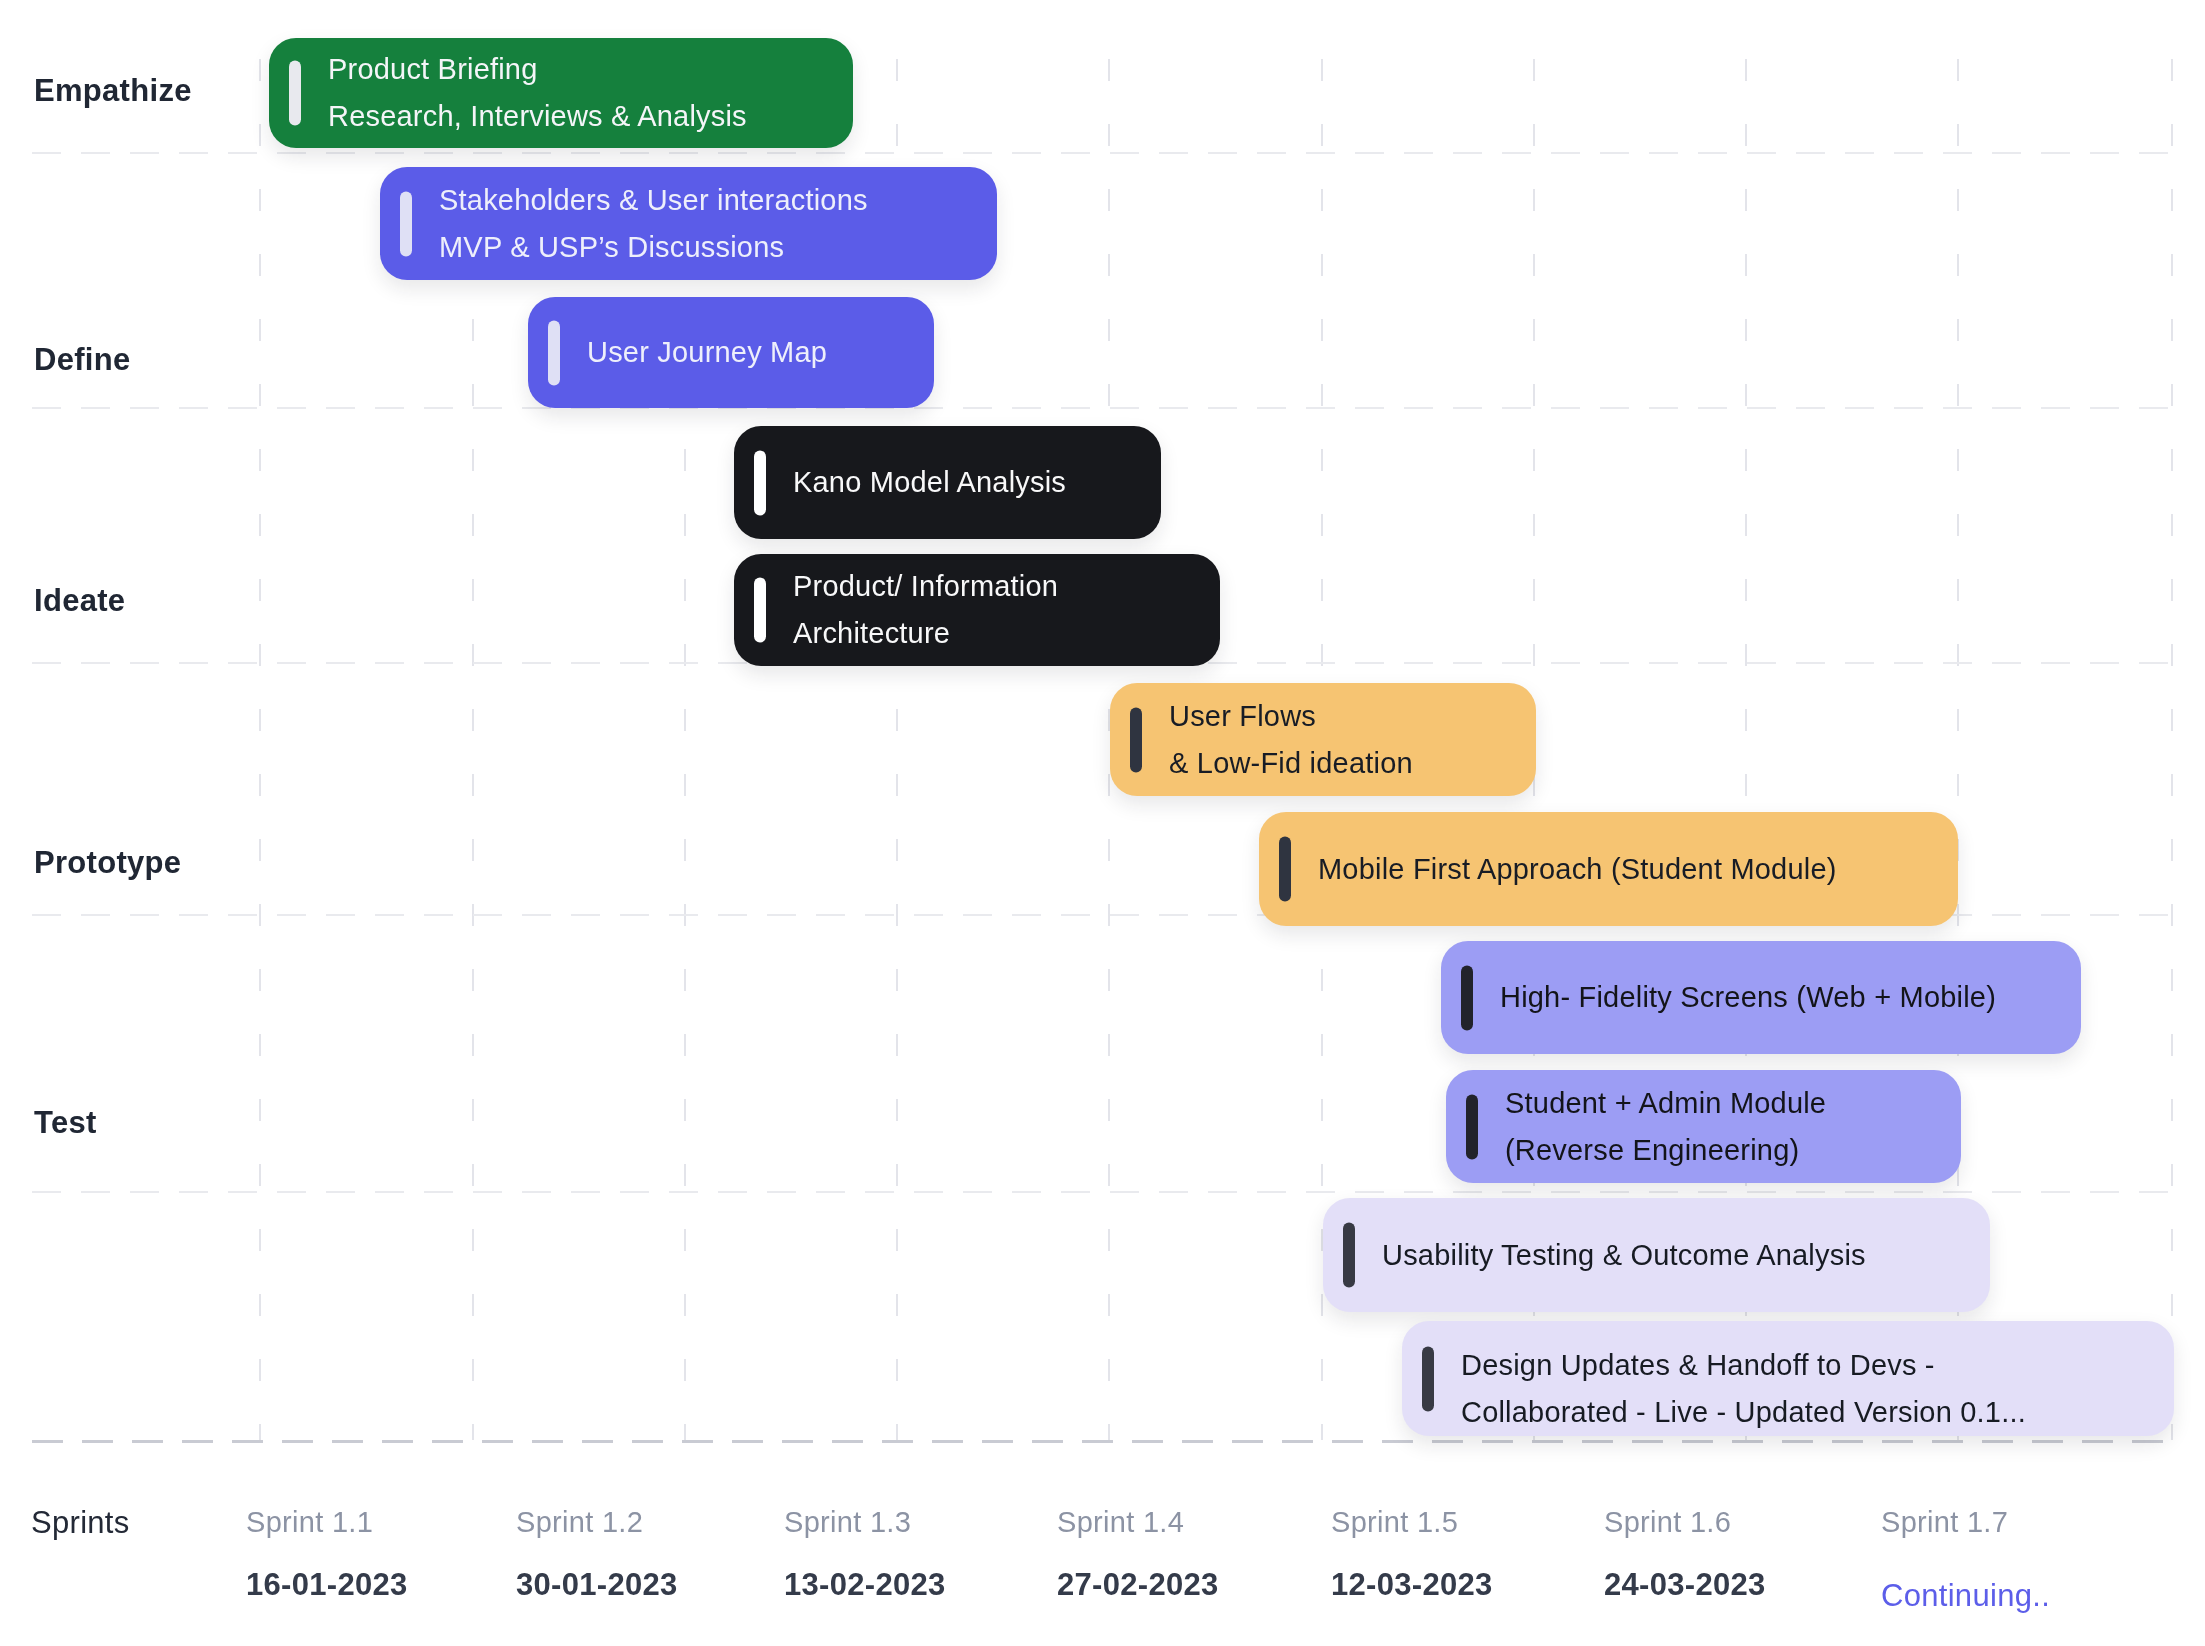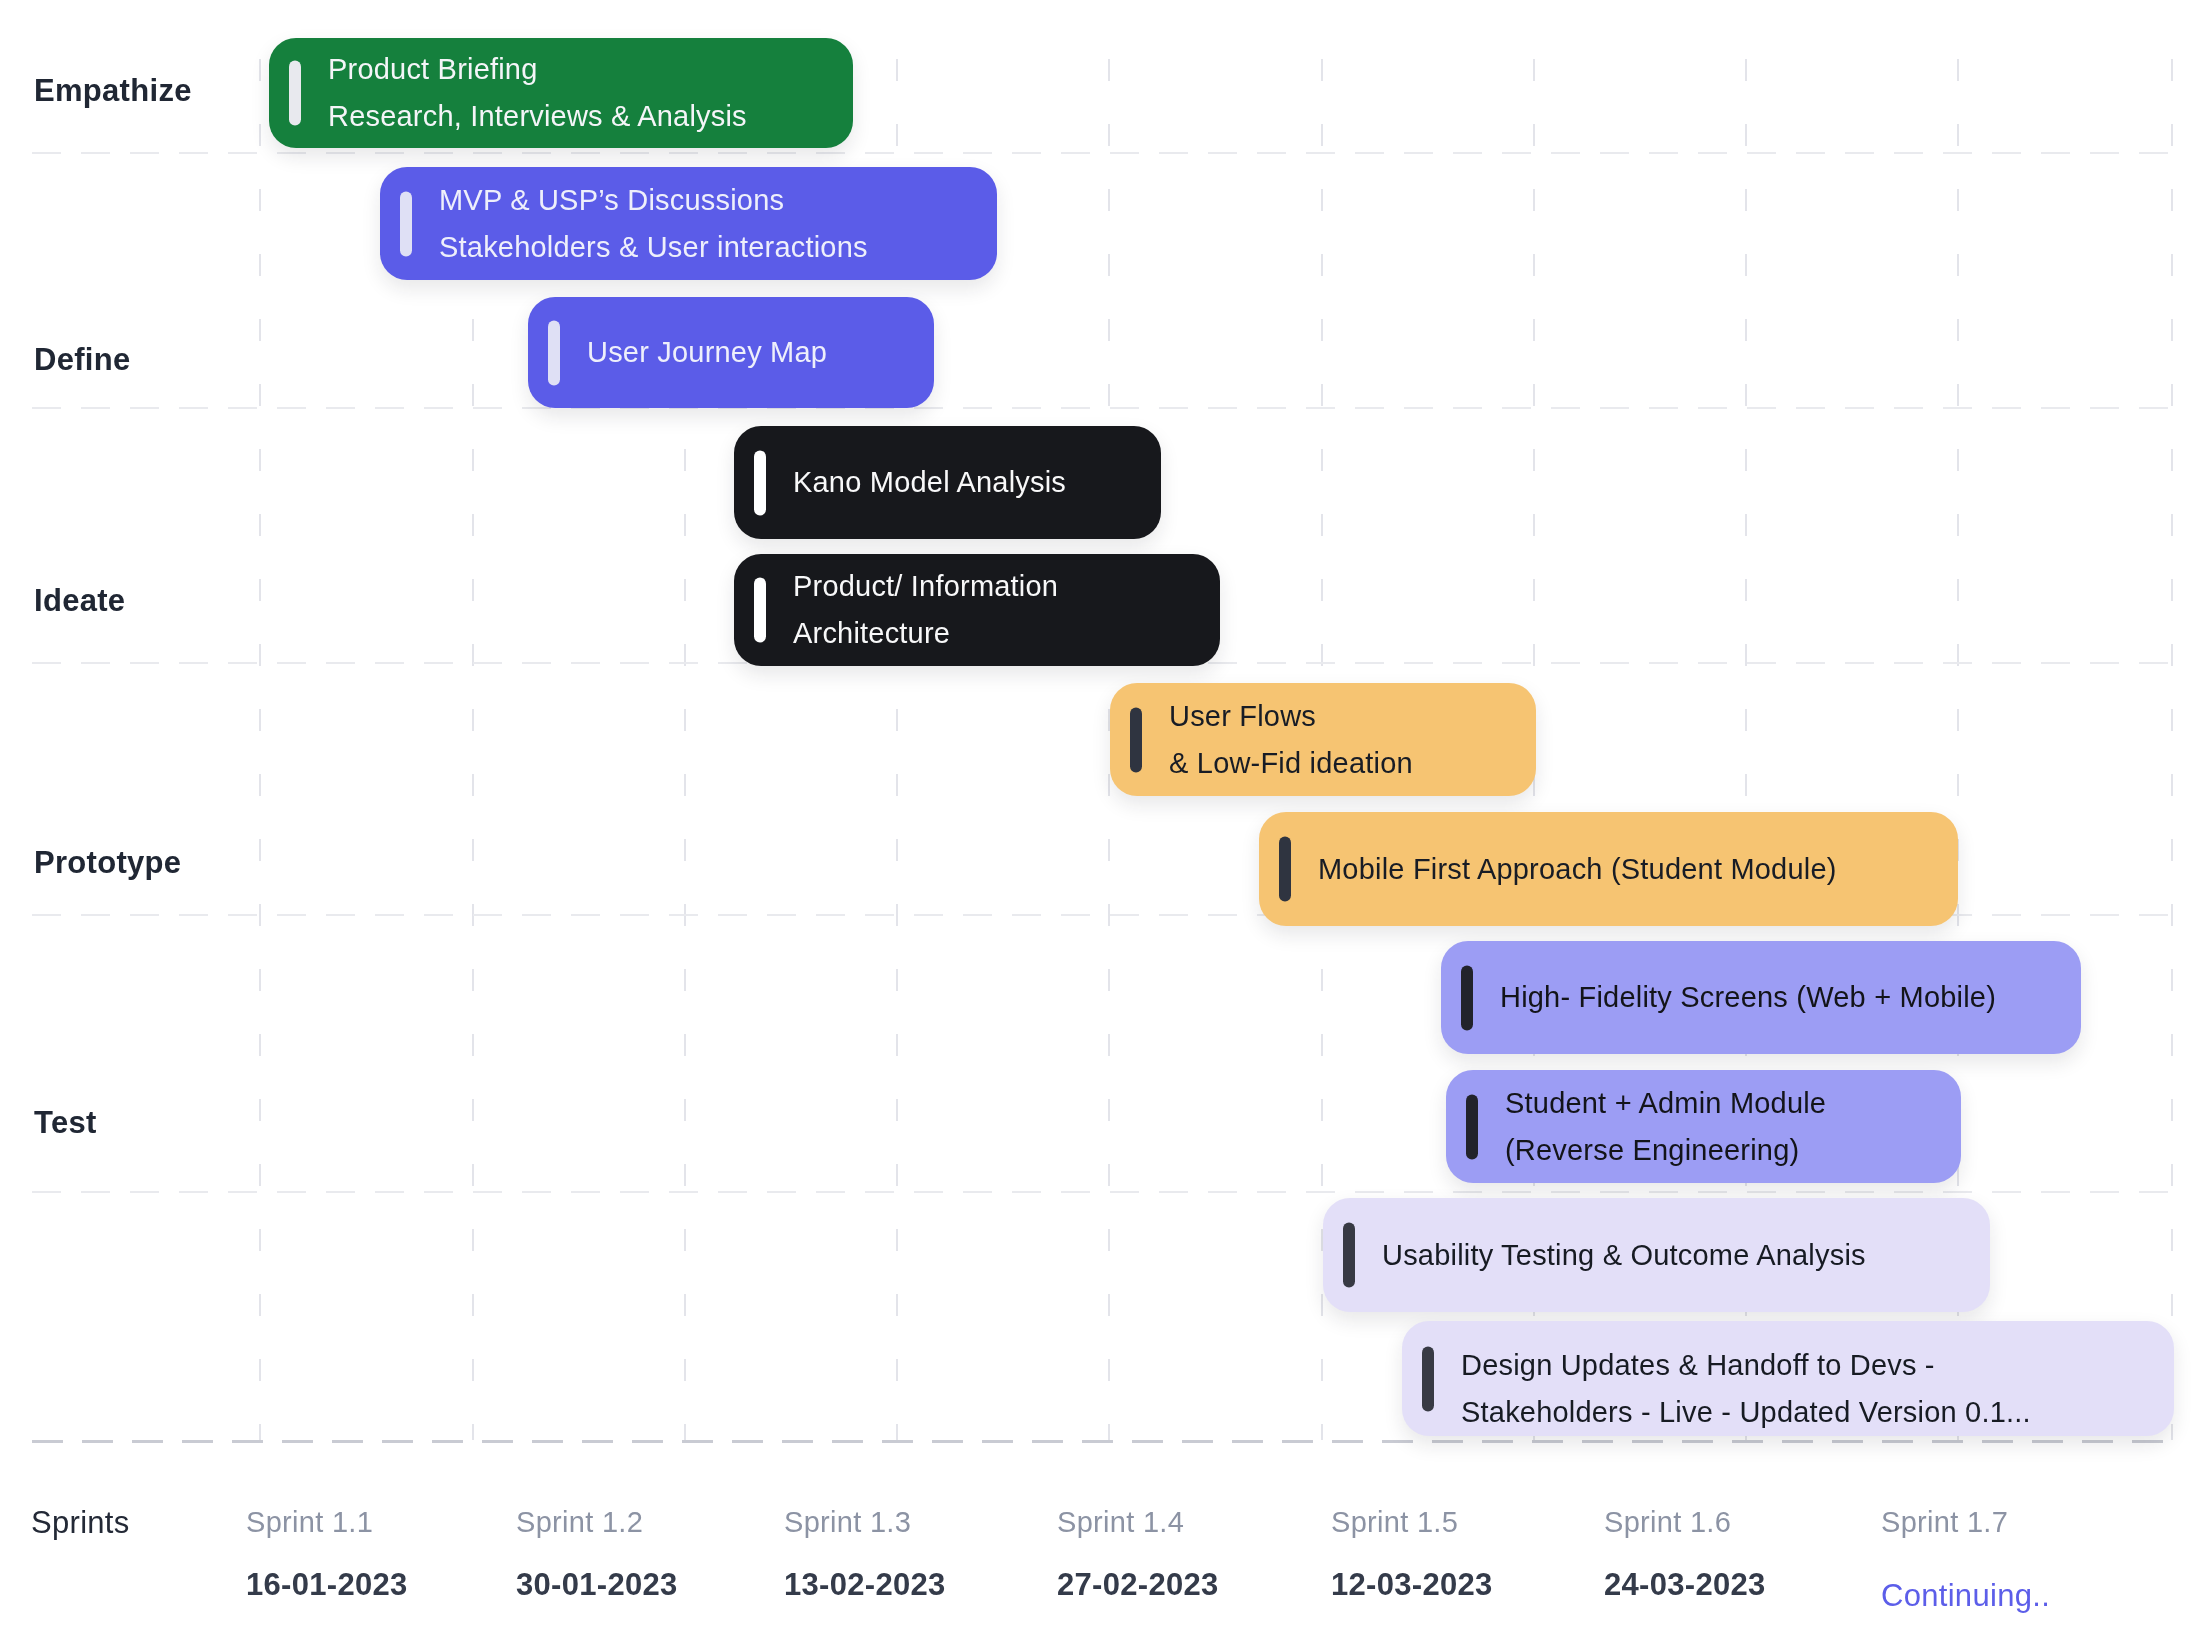--- a/index.html
+++ b/index.html
@@ -92,22 +92,22 @@
       <div class="bar" style="left: 269px; top: 38px; width: 584px; height: 110px; background: #15803d;">
         <span class="handle" style="background: rgb(232, 233, 238);"></span>
         <div class="bar-lines" style="color: rgb(244, 245, 248);">
           <div>Product Briefing</div>
           <div>Research, Interviews &amp; Analysis</div>
         </div>
       </div>
       <div class="bar" style="left: 380px; top: 167px; width: 617px; height: 113px; background: rgb(91, 92, 232);">
         <span class="handle" style="background: rgb(223, 224, 245);"></span>
         <div class="bar-lines" style="color: rgb(238, 239, 251);">
+          <div>Stakeholders &amp; User interactions</div>
           <div>MVP &amp; USP’s Discussions</div>
-          <div>Stakeholders &amp; User interactions</div>
         </div>
       </div>
       <div class="bar" style="left: 528px; top: 297px; width: 406px; height: 111px; background: rgb(91, 92, 232);">
         <span class="handle" style="background: rgb(223, 224, 245);"></span>
         <div class="bar-lines" style="color: rgb(238, 239, 251);">
           <div>User Journey Map</div>
         </div>
       </div>
       <div class="bar" style="left: 734px; top: 426px; width: 427px; height: 113px; background: rgb(23, 24, 28);">
         <span class="handle" style="background: rgb(255, 255, 255);"></span>
@@ -151,21 +151,21 @@
       <div class="bar" style="left: 1323px; top: 1198px; width: 667px; height: 114px; background: rgb(227, 223, 248);">
         <span class="handle" style="background: rgb(56, 58, 68);"></span>
         <div class="bar-lines" style="color: rgb(23, 27, 35);">
           <div>Usability Testing &amp; Outcome Analysis</div>
         </div>
       </div>
       <div class="bar" style="left: 1402px; top: 1321px; width: 772px; height: 115px; background: rgb(227, 223, 248); align-items: flex-end;">
         <span class="handle" style="background: rgb(56, 58, 68);"></span>
         <div class="bar-lines" style="color: rgb(23, 27, 35);">
           <div>Design Updates &amp; Handoff to Devs -</div>
-          <div>Stakeholders - Live - Updated Version 0.1...</div>
+          <div>Collaborated - Live - Updated Version 0.1...</div>
         </div>
       </div>
     </div>
   <div id="axis-layer">
     <span class="sprints-label" style="left: 31px; top: 1504px;">Sprints</span>
   <div class="sprint-col" style="left: 246px; top: 1505px;">
         <div class="sprint-name">Sprint 1.1</div>
         <div class="sprint-date">16-01-2023</div>
       </div>
       <div class="sprint-col" style="left: 516px; top: 1505px;">

